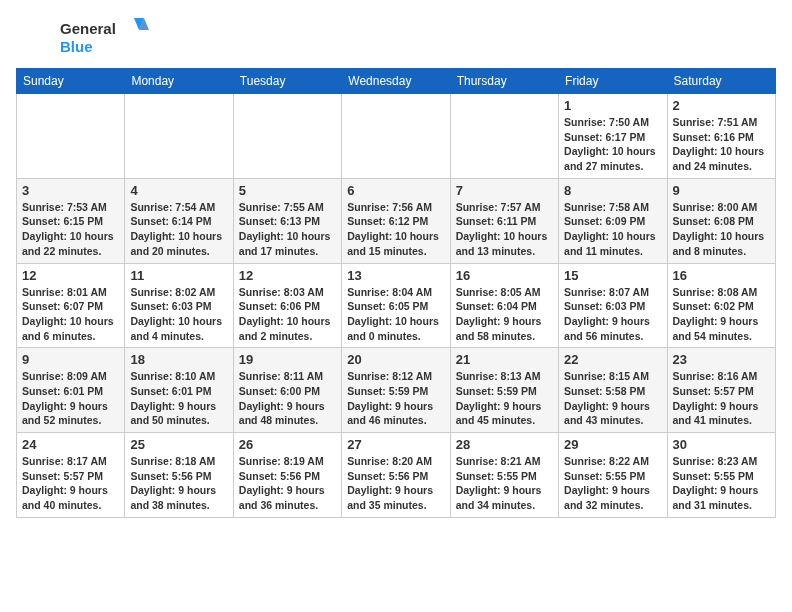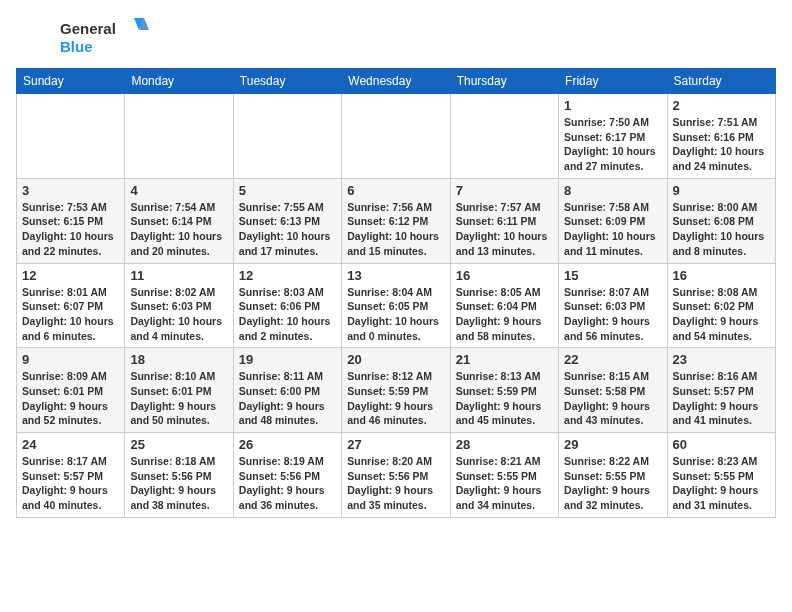--- a/index.html
+++ b/index.html
@@ -288,20 +288,20 @@
 Sunset: 5:55 PM
 Daylight: 9 hours and 34 minutes.</div>
         </td>
         <td>
           <span class="day-num">29</span>
           <div class="day-info">Sunrise: 8:22 AM
 Sunset: 5:55 PM
 Daylight: 9 hours and 32 minutes.</div>
         </td>
         <td>
-          <span class="day-num">60</span>
+          <span class="day-num">30</span>
           <div class="day-info">Sunrise: 8:23 AM
 Sunset: 5:55 PM
 Daylight: 9 hours and 31 minutes.</div>
         </td>
       </tr>
     </tbody>
 </table>
 
 </body></html>

